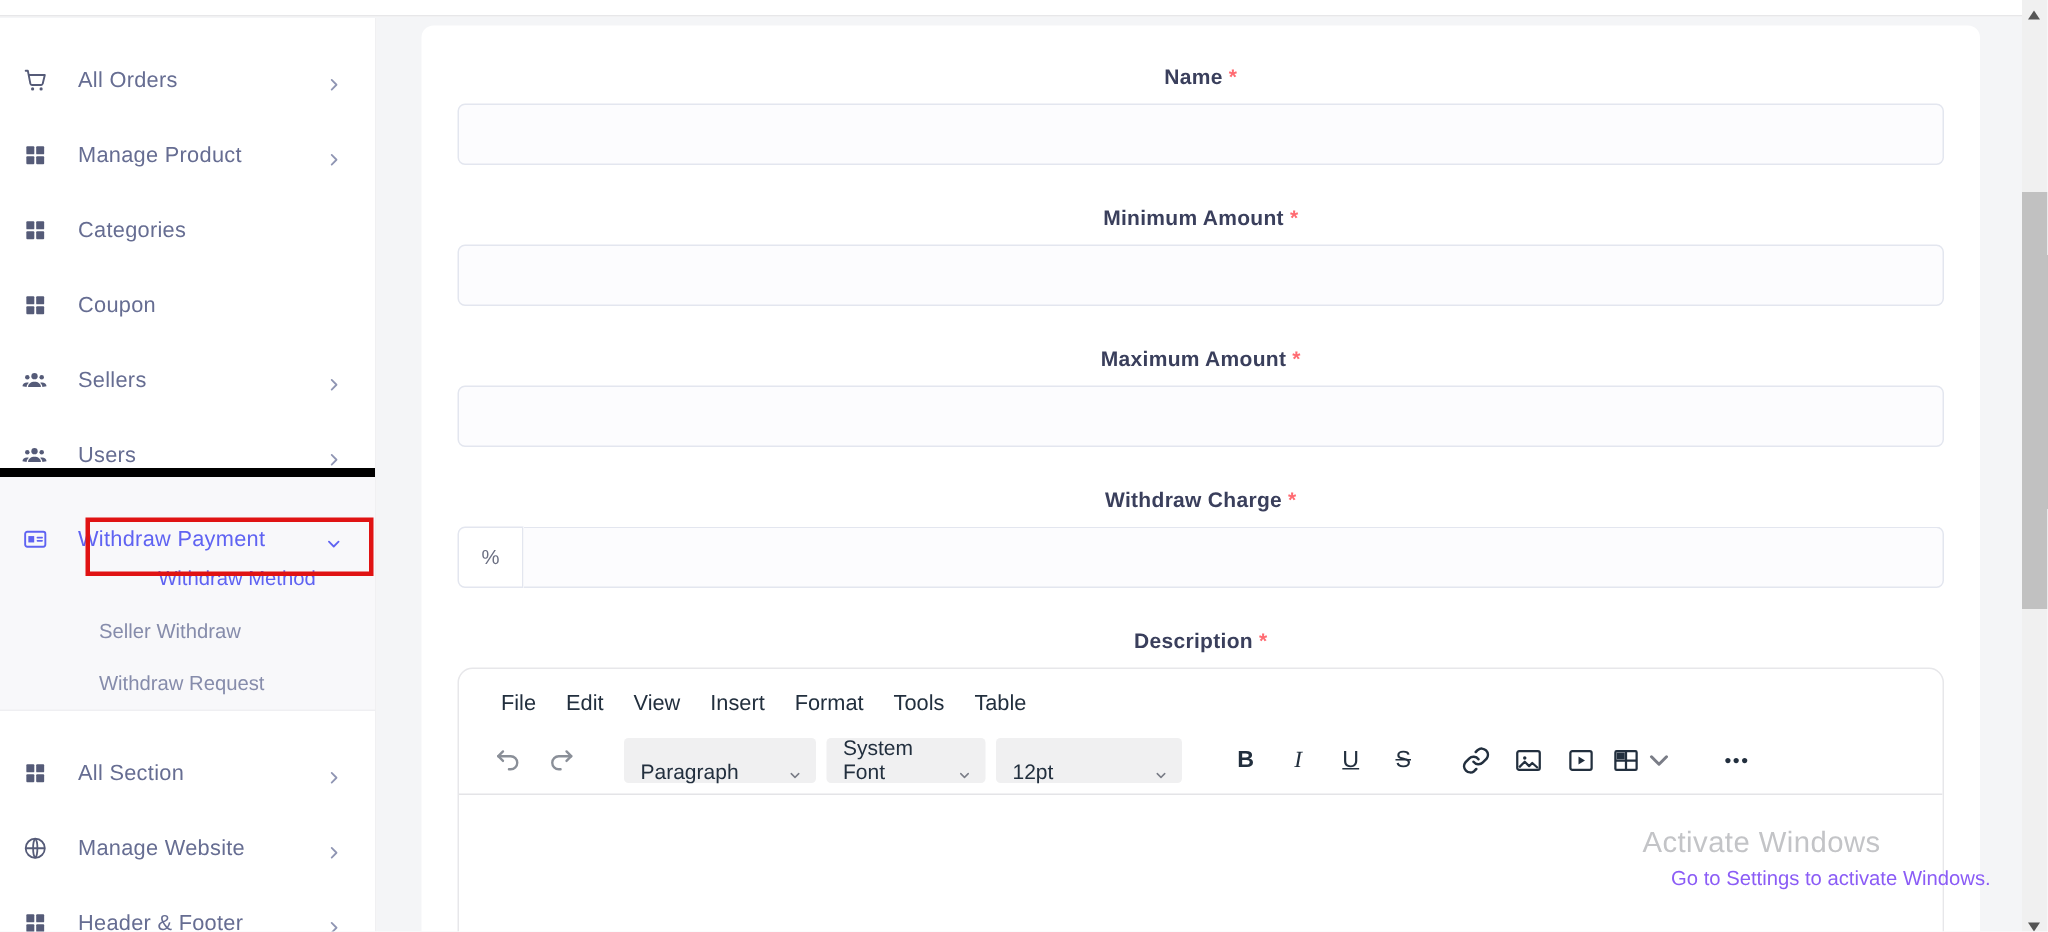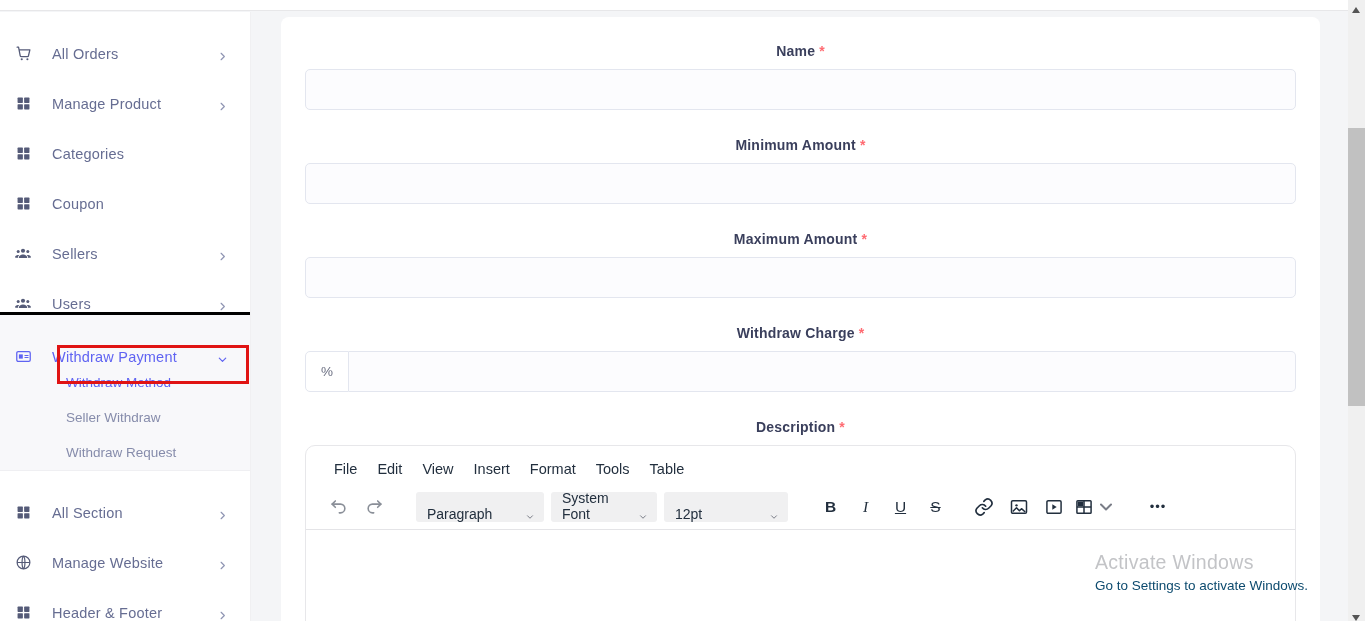--- a/index.html
+++ b/index.html
@@ -8,24 +8,24 @@
 
   
   .top-strip { position:absolute; left:0; top:0; width:1348px; height:11px; background:#fff; border-bottom:1px solid #e7e7e9; z-index:3; }
 
   
   .sidebar { position:absolute; left:0; top:12px; width:251px; height:609px; background:#fff; border-right:1px solid #f0f0f2; z-index:2; }
   .nav-item { height:50px; display:flex; align-items:flex-end; padding:0 22px 0 14px; cursor:pointer; }
   .nav-icon { width:18px; height:18px; display:flex; align-items:center; justify-content:center; color:#555b78; flex:none; }
   .nav-label { flex:1; margin-left:20px; font-size:14.5px; color:#666d92; letter-spacing:.2px; }
   .nav-chevron { width:11px; height:11px; color:#8f95b3; display:flex; align-items:center; flex:none; }
-  .nav-group { background:#f8f8fa; border-top:3px solid #000000; border-bottom:1px solid #efeff2; }
+  .nav-group { background:#f8f8fa; border-top:6px solid #000000; border-bottom:1px solid #efeff2; }
   .nav-group .nav-item .nav-icon, .nav-group .nav-item .nav-label, .nav-group .nav-item .nav-chevron { color:#5f63f2; }
   .sub-item { height:35px; display:flex; align-items:center; padding-left:66px; font-size:13.5px; color:#868cab; cursor:pointer; }
-  .sub-item.active { color:#5f63f2; }
+  .sub-item.active { color:#5f63f2;justify-content:center; }
   .annotation-box { position:absolute; left:57px; top:345px; width:192px; height:39px; border:3px solid #e01313; z-index:20; pointer-events:none; }
 
   
   .content { position:absolute; left:252px; top:12px; width:1096px; height:609px; background:#f4f5f7; overflow:hidden; z-index:1; }
   .card { position:absolute; left:29px; top:5px; width:1039px; height:660px; background:#fff; border-radius:8px; padding:26px 24px 0 24px; }
   .form-group { margin-bottom:27px; }
   .form-label { display:block; font-size:14px; font-weight:bold; color:#3a3f5c; margin-bottom:10px; letter-spacing:.2px;text-align:center; }
   .req { color:#ff6b72; margin-left:4px; font-weight:bold; }
   .form-input { width:100%; height:41px; border:1px solid #e3e6ef; border-radius:5px; background:#fcfcfe; outline:none; padding:0 12px; font-size:14px; color:#272b41; font-family:"Liberation Sans",sans-serif; }
   .input-group { display:flex; }
@@ -54,21 +54,21 @@
 
   
   .scrollbar { position:absolute; right:0; top:0; width:17px; height:621px; background:#f0f0f0; z-index:5; }
   .sb-up { position:absolute; top:7px; left:4px; width:0; height:0; border-left:4.5px solid transparent; border-right:4.5px solid transparent; border-bottom:6px solid #555; }
   .sb-thumb { position:absolute; top:128px; left:0; width:17px; height:278px; background:#c1c1c1; }
   .sb-down { position:absolute; bottom:0px; left:4px; width:0; height:0; border-left:4.5px solid transparent; border-right:4.5px solid transparent; border-top:6px solid #555; }
 
   
   .watermark { position:absolute; left:1095px; top:551px; z-index:30; pointer-events:none; }
   .wm1 { font-size:19.5px; color:#c3c4c7; letter-spacing:.3px; }
-  .wm2 { font-size:13.5px; color:#0c4a6e; margin-top:4px; }
+  .wm2 { font-size:13.5px; color:#8b5cf6; margin-top:4px;margin-left:19px; }
 </style>
 </head>
 <body>
 
 <div class="top-strip"></div>
 
 <nav class="sidebar">
 
   <div class="nav-item">
     <span class="nav-icon">

